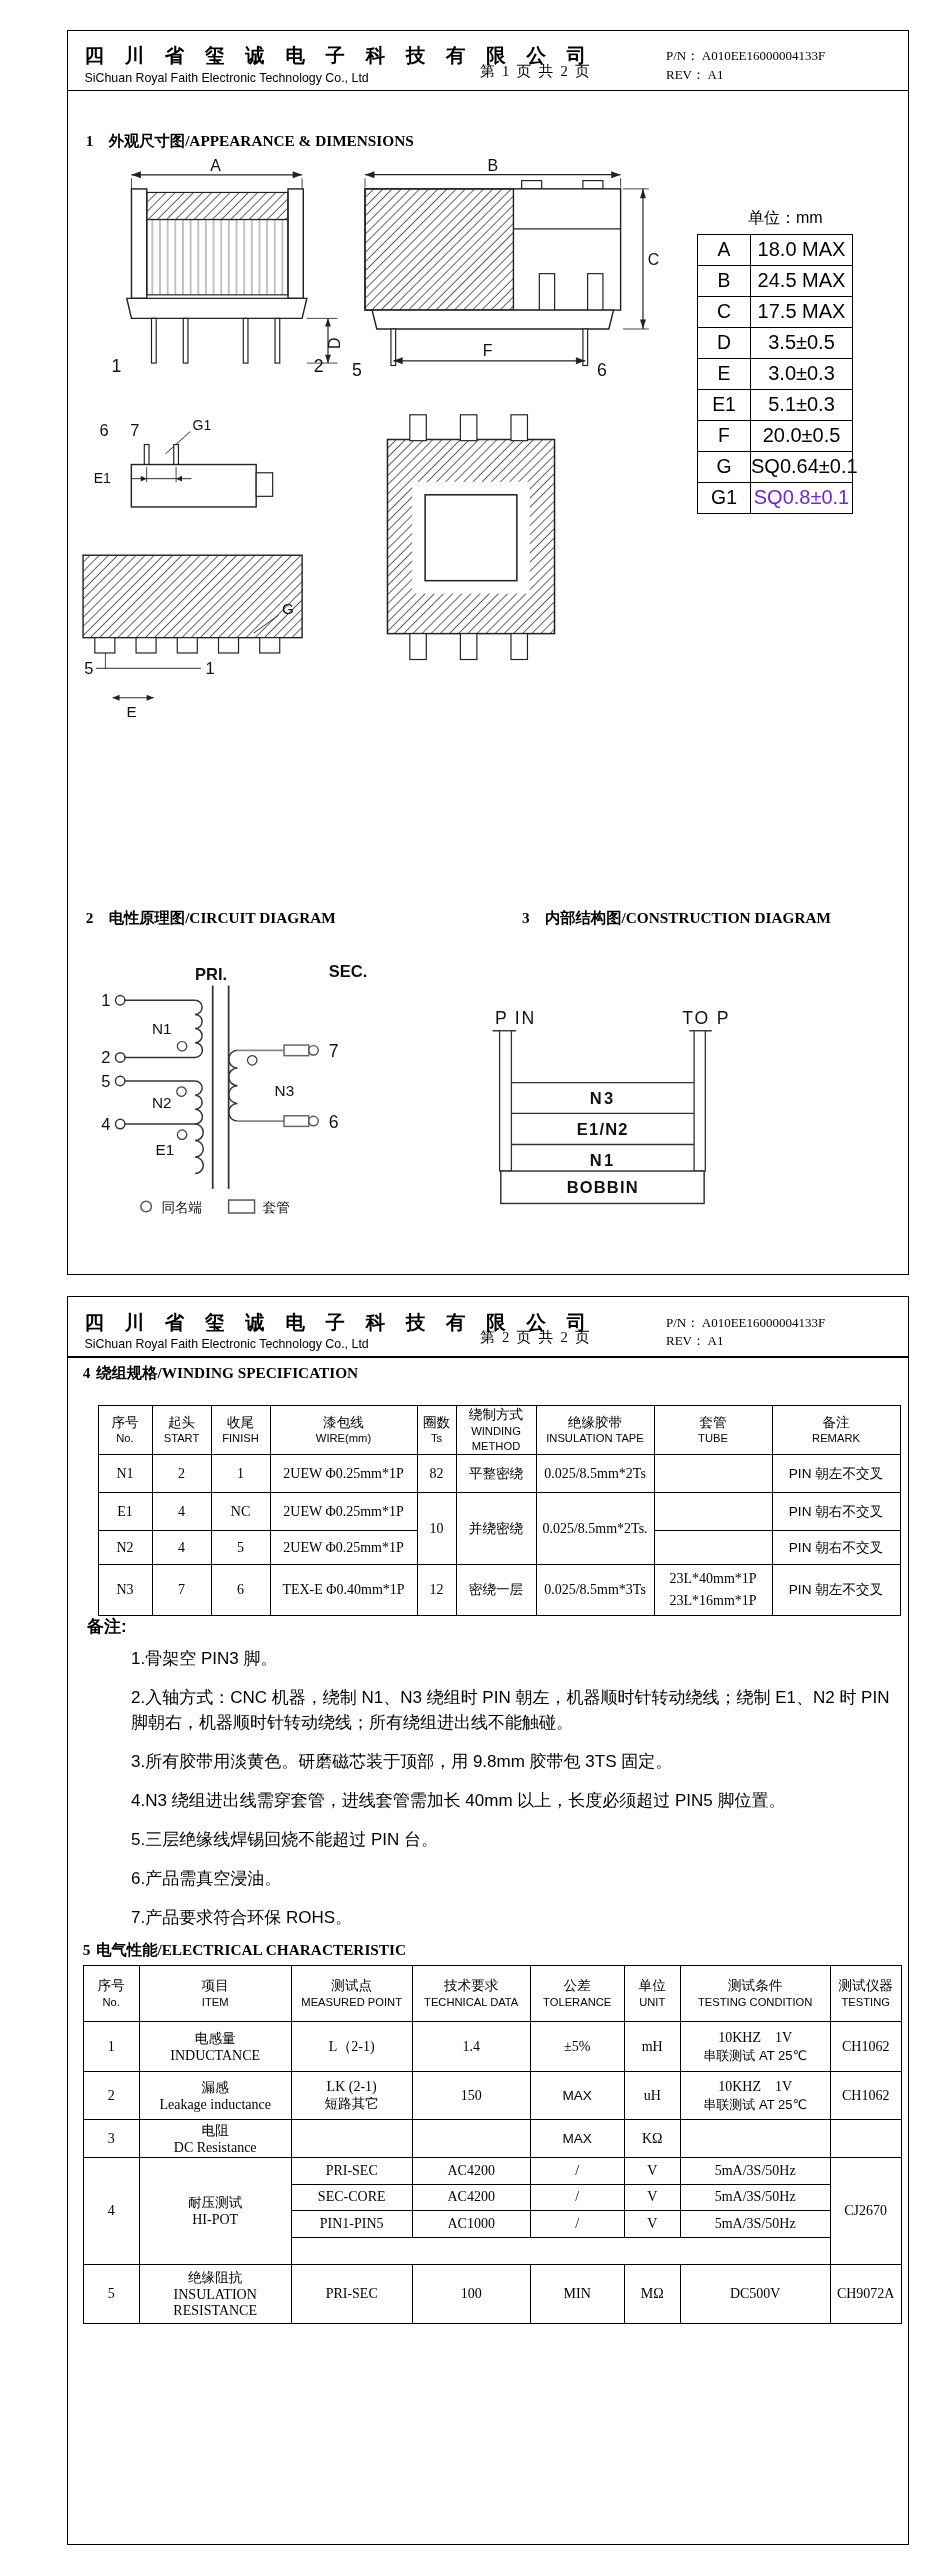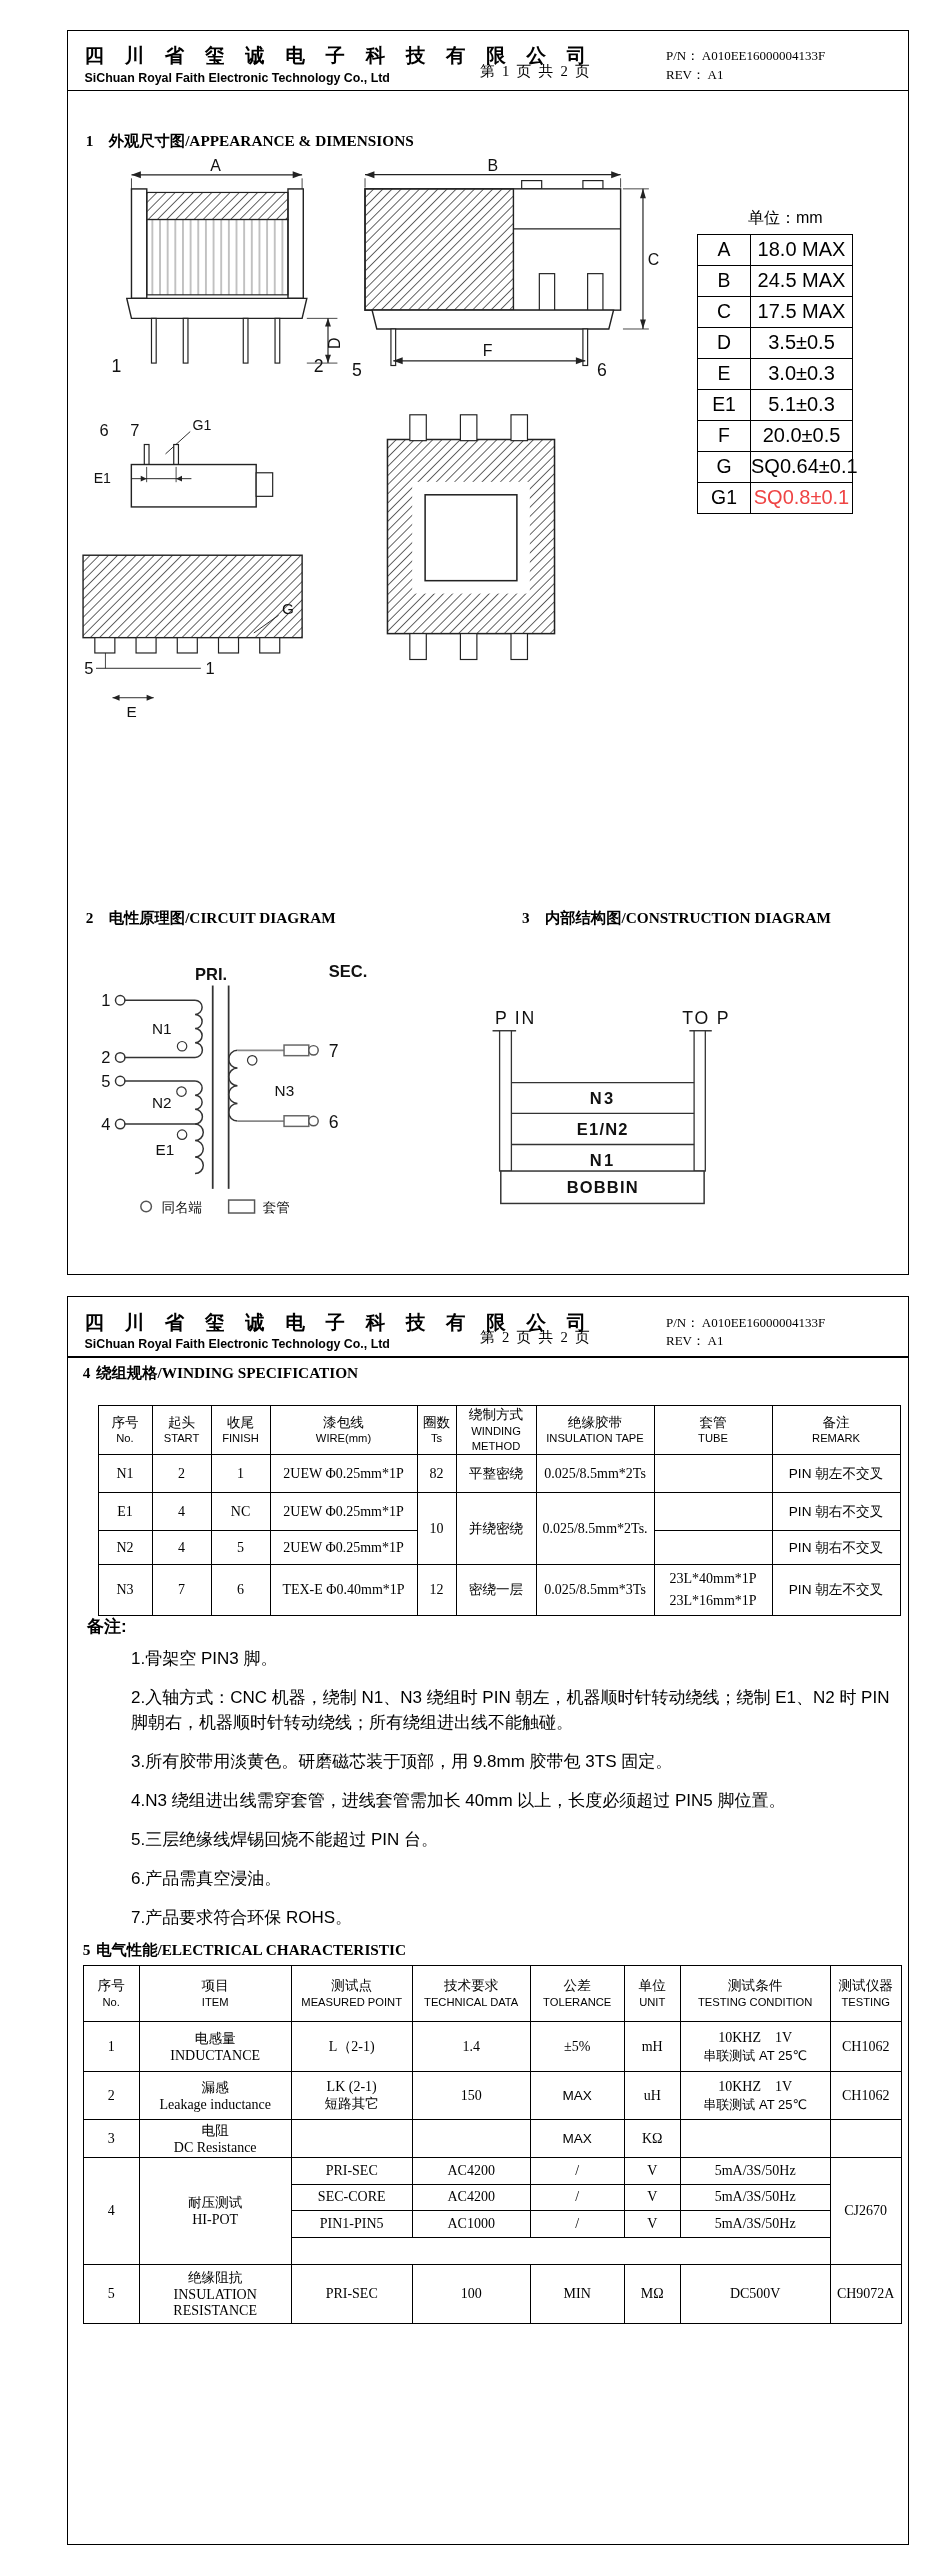--- a/index.html
+++ b/index.html
@@ -4,35 +4,35 @@
 <style>
   html,body{margin:0;padding:0;}
   body{width:934px;height:2576px;position:relative;background:#fff;
        font-family:"Liberation Sans","DejaVu Sans",sans-serif;color:#000;}
   .page{position:absolute;left:67px;width:840px;background:#fff;border:1.2px solid #000;}
   .p1{top:29.5px;height:1243px;}
   .p2{top:1296px;height:1247px;}
   .abs{position:absolute;}
   .serif{font-family:"Liberation Serif","DejaVu Serif",serif;}
   .company-cn{font-size:19.4px;font-weight:700;letter-spacing:7.7px;white-space:nowrap;}
-  .company-en{font-size:12.4px;font-weight:700;white-space:nowrap;text-align:center;}
+  .company-en{font-size:12.4px;font-weight:400;white-space:nowrap;text-align:center;}
   .header-rule{left:0;width:100%;top:59px;height:1.8px;background:#000;}
   .page-label{font-size:14.7px;letter-spacing:1.8px;font-family:"Liberation Serif","DejaVu Serif",serif;}
   .pn-line{font-size:13px;font-family:"Liberation Serif","DejaVu Serif",serif;white-space:nowrap;}
   .sec-title{font-size:15.3px;font-weight:700;white-space:nowrap;}
   .sec-title .num{font-family:"Liberation Serif","DejaVu Serif",serif;margin-right:15.3px;}
   .sec-title .en{font-family:"Liberation Serif","DejaVu Serif",serif;}
   .s4 .num,.s5 .num{margin-right:5.9px;}
   
   .unit-line{font-size:16px;margin-left:48px;}
   .dim-table{border-collapse:collapse;table-layout:fixed;width:156px;}
   .dim-table td{border:1.2px solid #000;text-align:center;vertical-align:middle;height:30px;padding:0;}
   .dim-table .k{font-size:19.4px;width:52px;}
   .dim-table .v{font-size:20px;}
-  .red{color:#ef4444;}
+  .red{color:#6d28d9;}
   
   .dt{border-collapse:collapse;table-layout:fixed;}
   .dt td{border:1.2px solid #000;text-align:center;vertical-align:middle;padding:0 2.4px;overflow:hidden;}
   .hcn{font-size:13.6px;line-height:17.7px;}
   .hen{font-size:11.2px;line-height:15.3px;font-family:"Liberation Sans","DejaVu Sans",sans-serif;}
   .tv{font-family:"Liberation Serif","DejaVu Serif",serif;font-size:14px;}
   .tc{font-size:13.6px;}
   .bold{font-weight:400;}
   .notes{font-size:17px;line-height:25px;}
   .note{margin-bottom:14px;margin-left:44px;}

